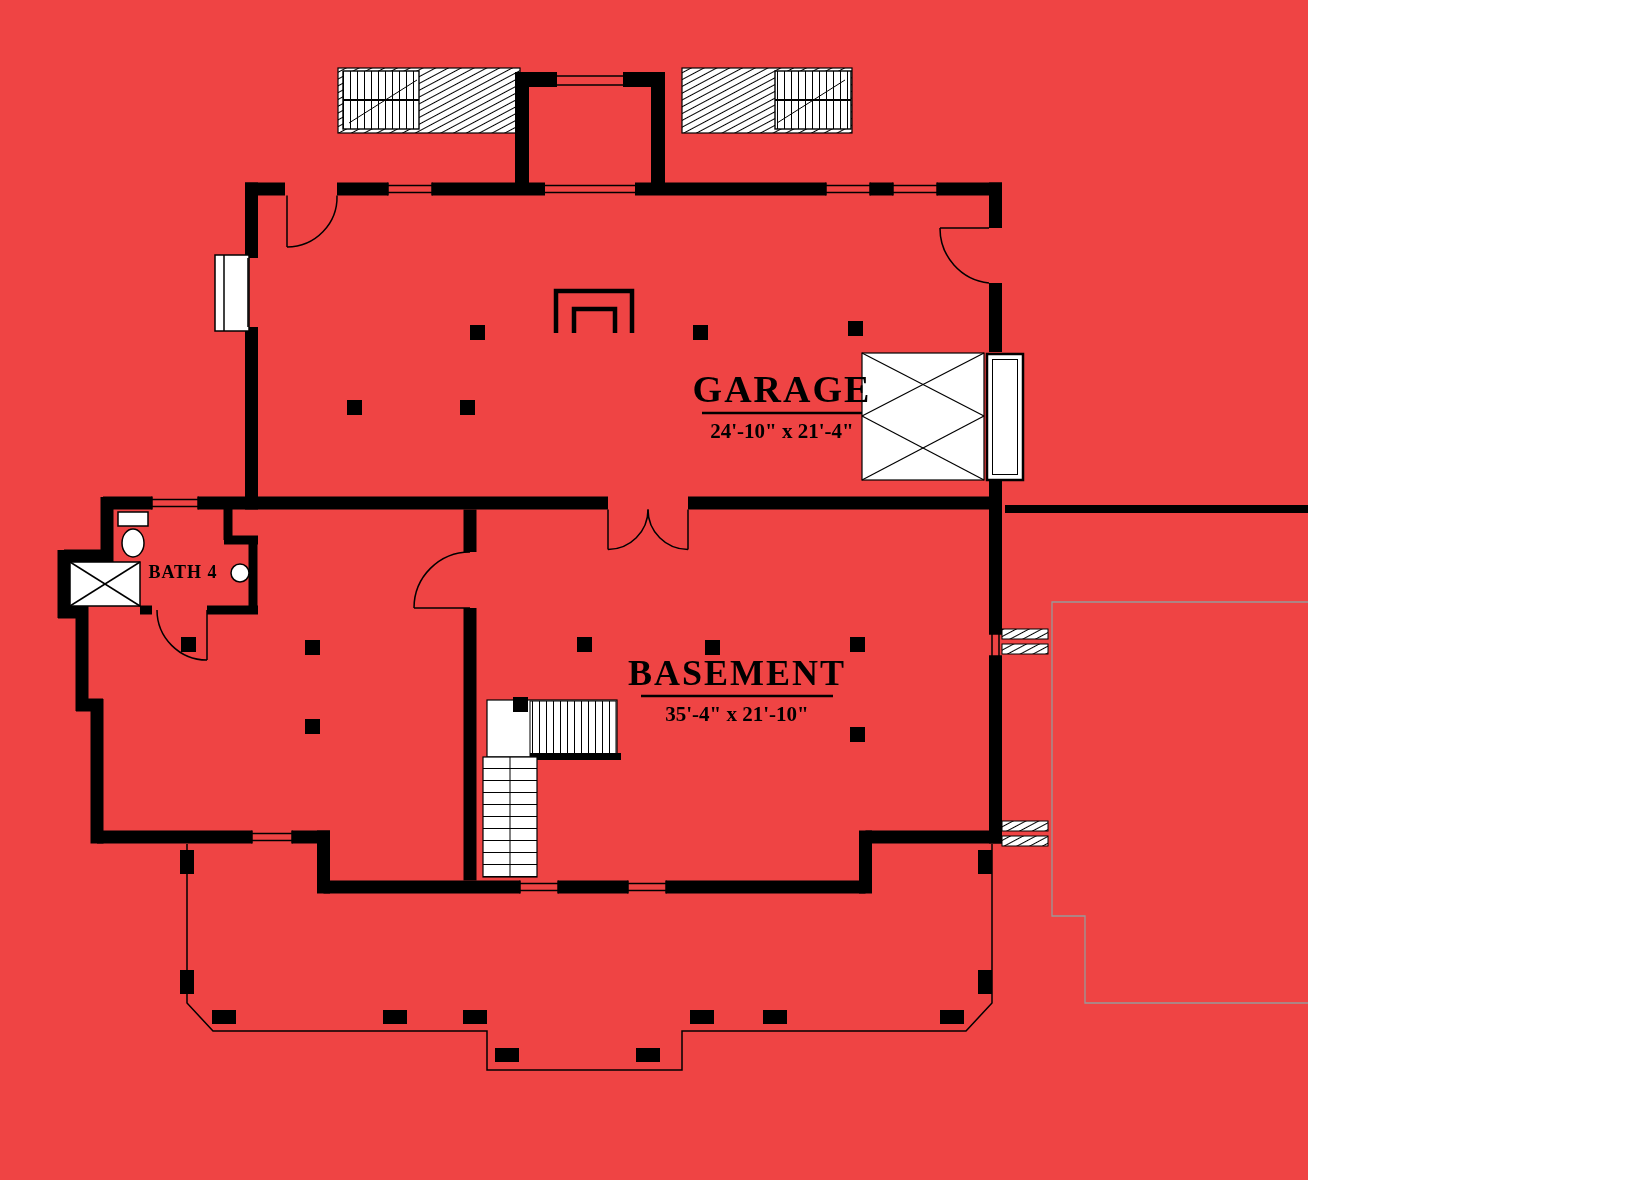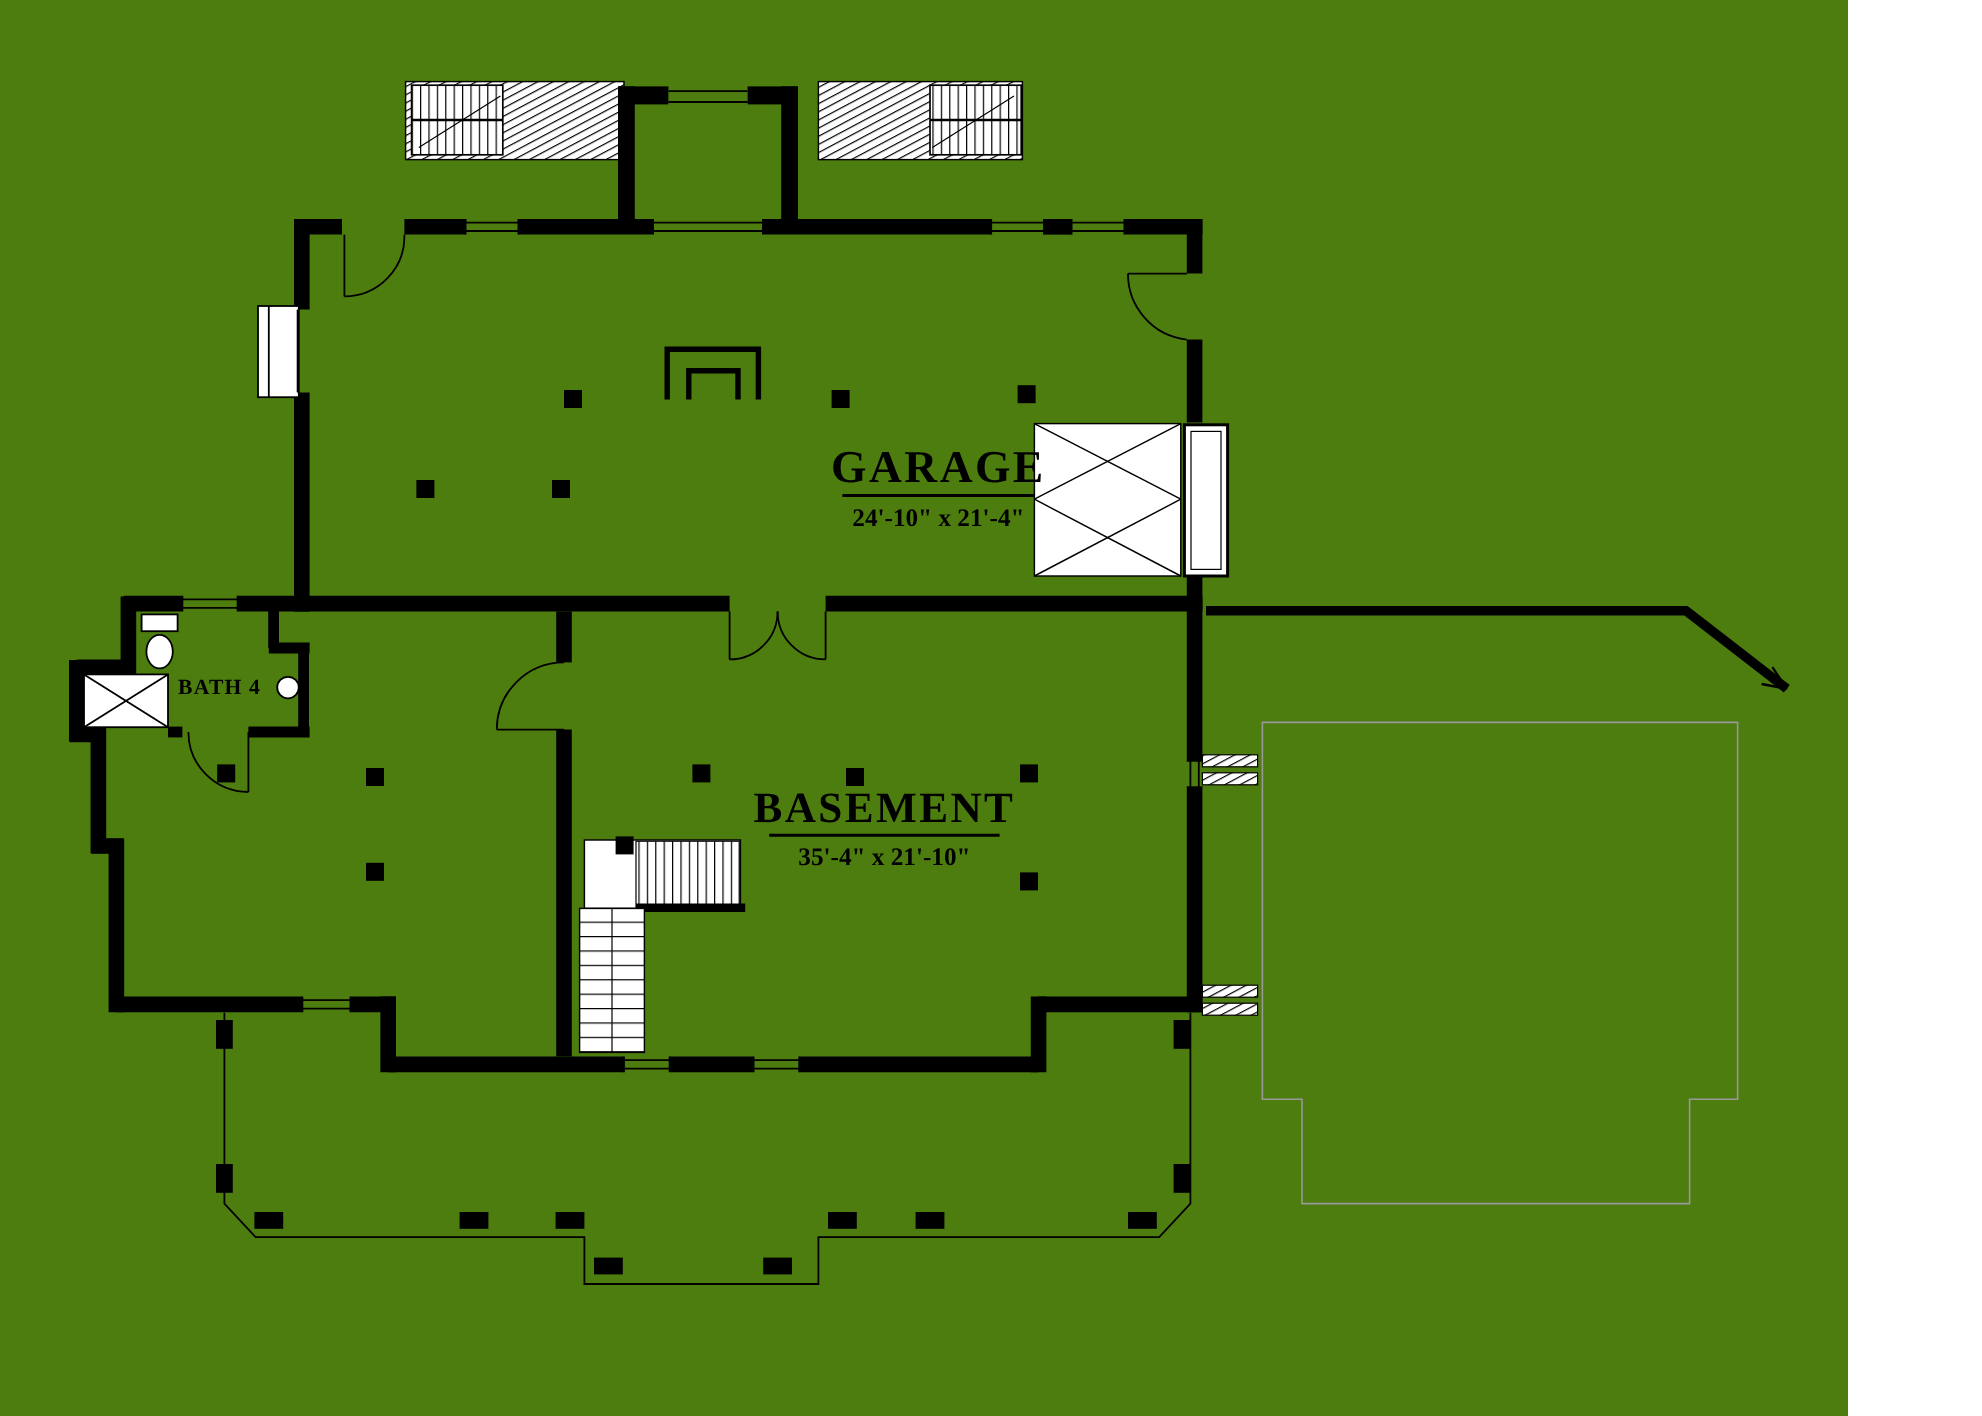--- a/index.html
+++ b/index.html
@@ -1,17 +1,17 @@
 <!DOCTYPE html>
 <html><head>
 <meta charset="utf-8">
 <style>
   html,body{margin:0;padding:0;background:#fff;}
   .plan-page{
-    width:1540px;height:1180px;position:relative;background:#4d7c0f;overflow:hidden;
+    width:1308px;height:1180px;position:relative;background:#ef4444;overflow:hidden;
     font-family:"Liberation Serif","DejaVu Serif",serif;
   }
   svg{display:block;}
   text{fill:#000;font-family:"Liberation Serif","DejaVu Serif",serif;font-weight:bold;}
   .room-name{font-size:38px;letter-spacing:2px;}
   .room-name-sm{font-size:36px;letter-spacing:2px;}
   .room-dims{font-size:21px;}
   .bath-name{font-size:18px;letter-spacing:1px;}
 </style>
 </head>

